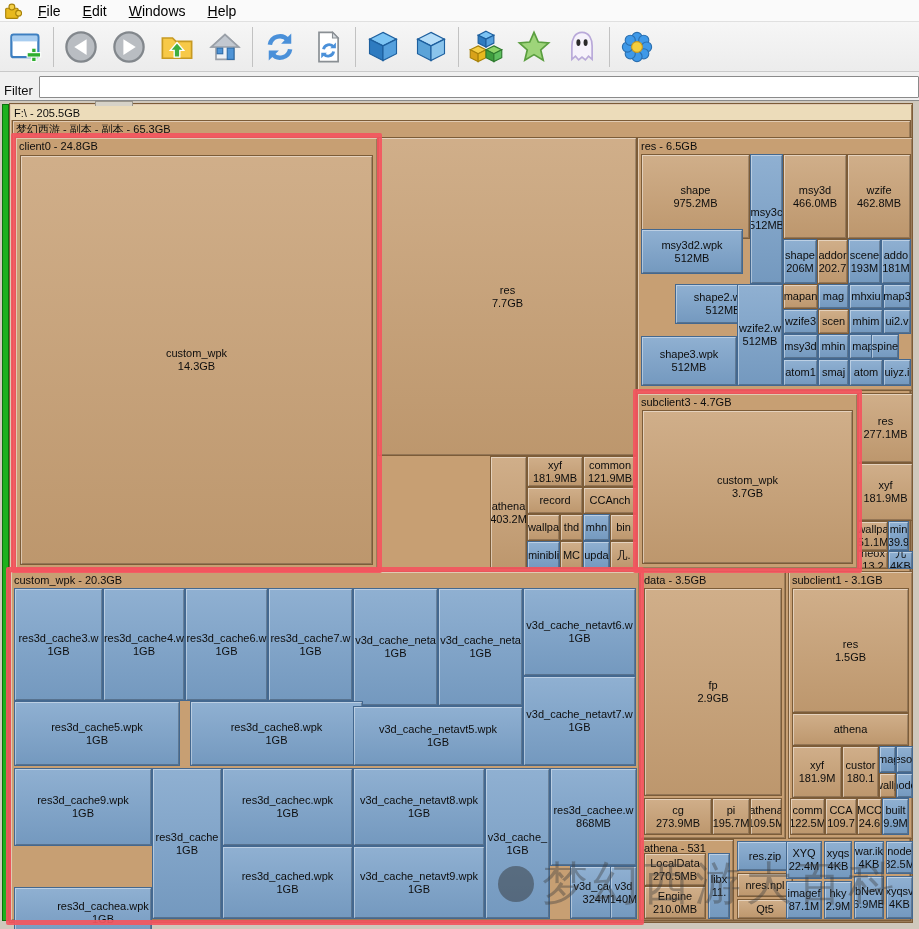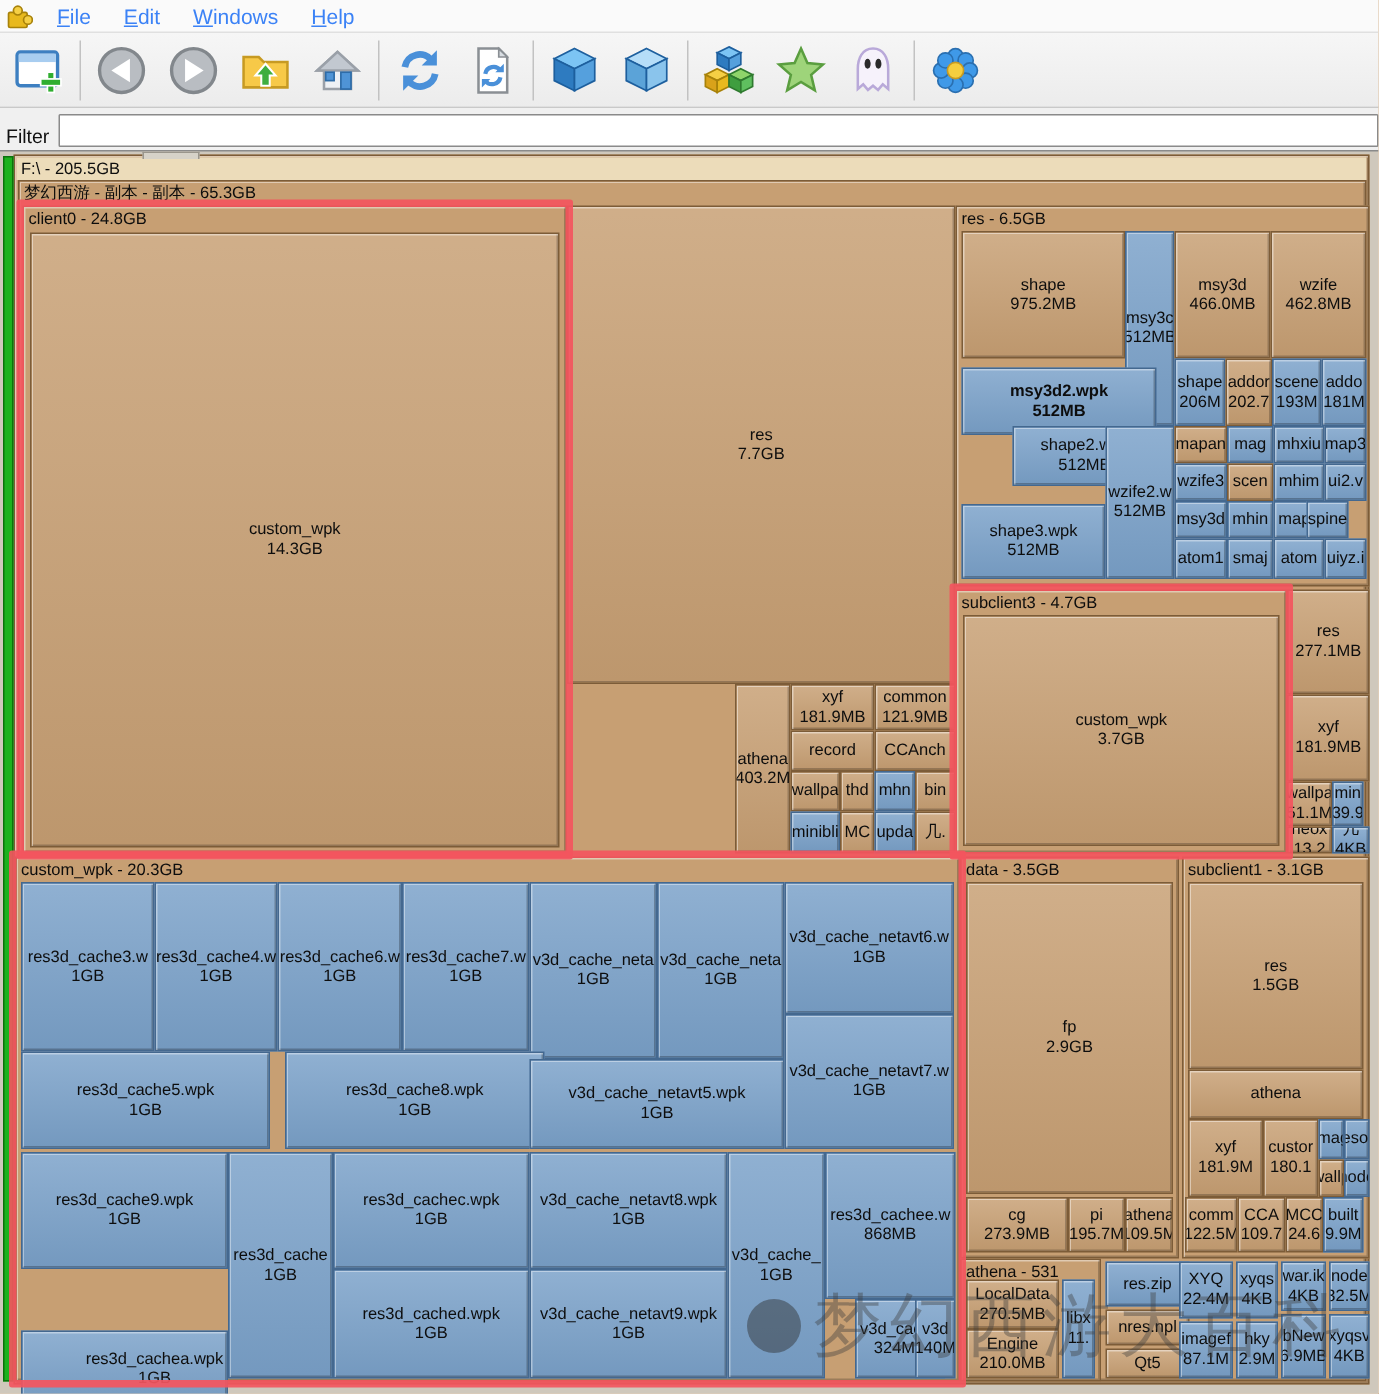--- a/index.html
+++ b/index.html
@@ -1,19 +1,19 @@
 <!DOCTYPE html>
 <html><head>
 <meta charset="utf-8">
 <style>
   html,body{margin:0;padding:0;}
   body{width:919px;height:929px;overflow:hidden;background:#fff;font-family:"Liberation Sans",sans-serif;position:relative;}
   
   .menubar{height:22px;background:#fafafa;border-bottom:1px solid #e0e0e0;display:flex;align-items:center;gap:2px;padding-left:2px;box-sizing:border-box;}
-  .menu-item{font-size:14px;color:#3b82f6;padding:1px 10px;cursor:default;}
+  .menu-item{font-size:14px;color:#000000;padding:1px 10px;cursor:default;}
   .menu-item::first-letter{text-decoration:underline;}
   .app-icon{width:18px;height:18px;margin:0 4px 0 2px;}
   
   .toolbar{height:50px;background:linear-gradient(180deg,#f6f6f6,#ececec);border-bottom:1px solid #c9c9c9;display:flex;align-items:center;padding:2px 2px;box-sizing:border-box;}
   .tbtn{width:46px;height:44px;display:flex;align-items:center;justify-content:center;border:1px solid transparent;border-radius:3px;}
   .tbtn svg{width:36px;height:36px;}
   .tsep{width:1px;height:40px;background:#c2c2c2;margin:0 3px;}
   
   .filterrow{height:28px;background:#f0f0f0;display:flex;align-items:flex-end;box-sizing:border-box;padding:2px 0 2px 4px;}
   .filter-label{font-size:13px;color:#111;margin-right:6px;}
@@ -281,21 +281,21 @@
         <span>msy3d</span>
         <span>466.0MB</span>
       </div>
     </div>
     <div class="box d" style="left: 847px; top: 53px; width: 64px; height: 85px;">
       <div class="lbl">
         <span>wzife</span>
         <span>462.8MB</span>
       </div>
     </div>
-    <div class="box f" style="left: 641px; top: 144px; width: 130px; height: 45px; font-weight: bold;">
+    <div class="box f" style="left: 641px; top: 128px; width: 102px; height: 45px;">
       <div class="lbl">
         <span>msy3d2.wpk</span>
         <span>512MB</span>
       </div>
     </div>
     <div class="box f" style="left: 783px; top: 138px; width: 34px; height: 45px;">
       <div class="lbl">
         <span>shape</span>
         <span>206M</span>
       </div>

